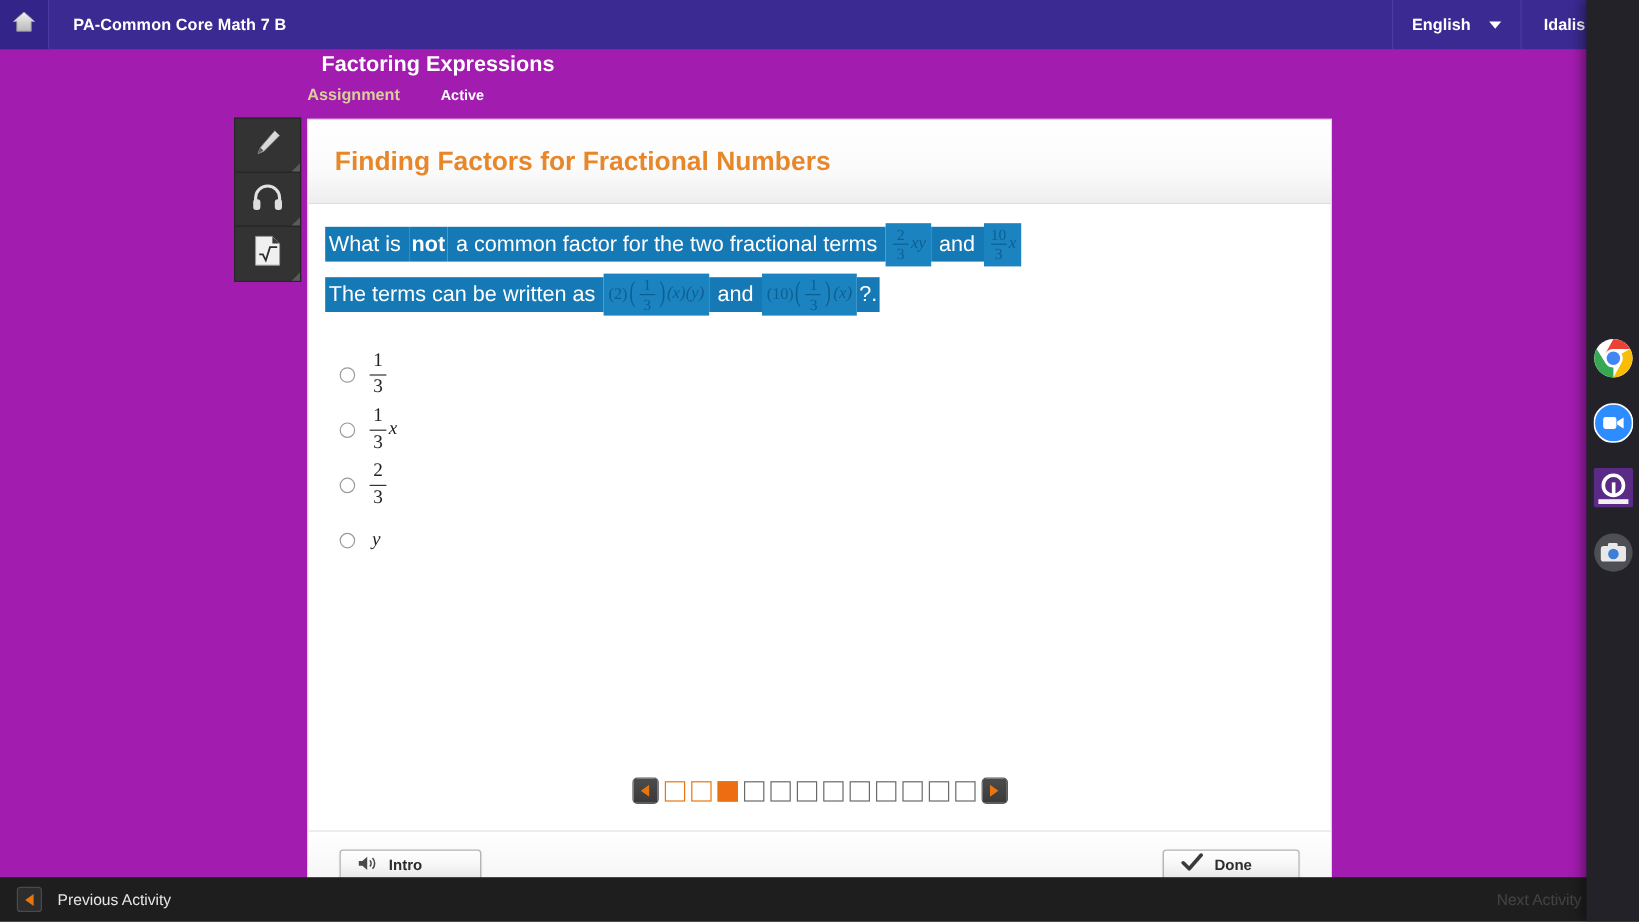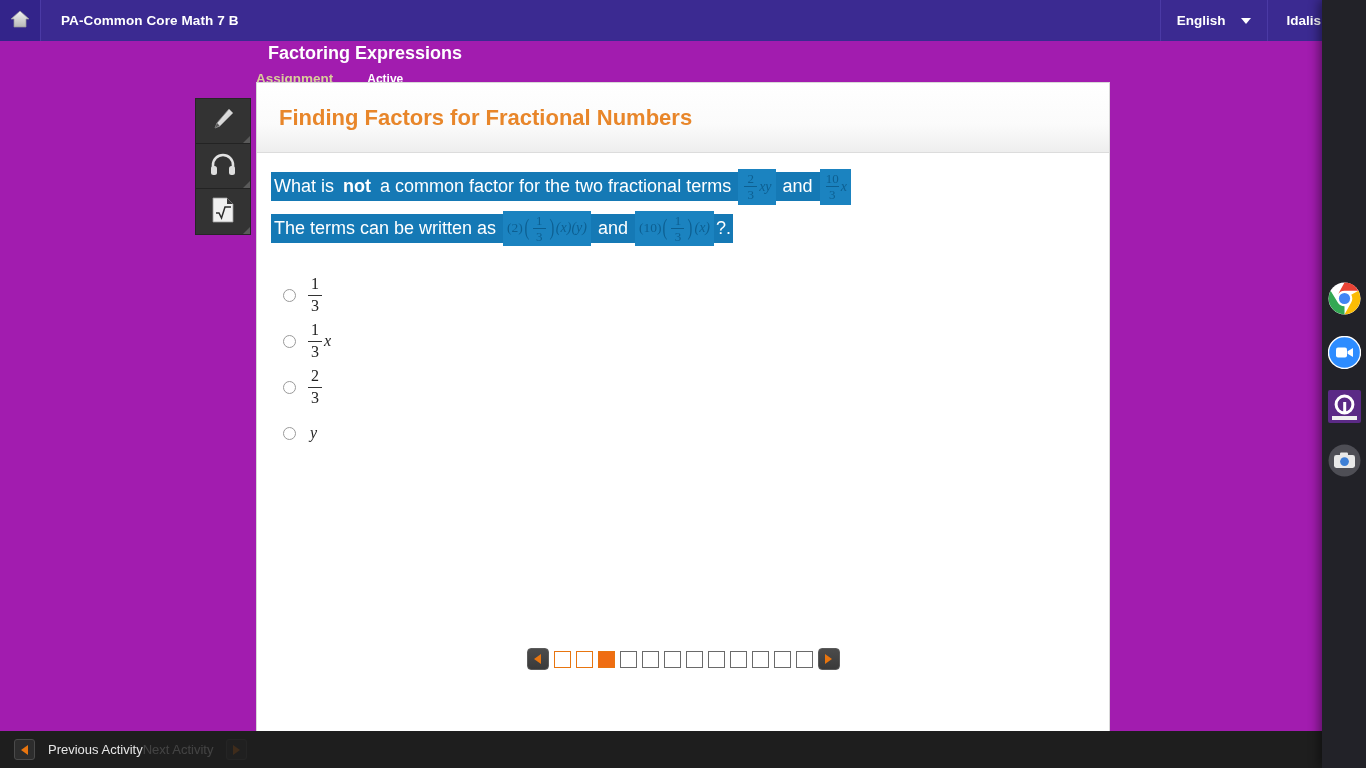--- a/index.html
+++ b/index.html
@@ -66,21 +66,21 @@
   .tool:last-child { border-bottom: none; }
   .tool::after {
     content: ""; position: absolute; right: 0; bottom: 0;
     width: 0; height: 0;
     border-left: 7px solid transparent;
     border-bottom: 7px solid #5a5a5a;
   }
 
   
   .panel {
-    position: absolute; left: 256px; top: 82px;
+    position: absolute; left: 256px; top: 99px;
     width: 854px; height: 650px;
     background: #ffffff;
     border: 1px solid #d8d8d8;
   }
   .panel-header {
     height: 70px;
     background: linear-gradient(to bottom, #ffffff 0%, #fbfbfb 60%, #eeeeee 100%);
     border-bottom: 1px solid #dcdcdc;
     display: flex; align-items: center;
   }
@@ -198,21 +198,21 @@
     display: flex; align-items: center; gap: 9px;
     color: #ffffff; font-size: 14px; font-weight: bold;
     cursor: pointer;
     box-shadow: 0 2px 6px rgba(0,0,0,.35);
   }
 
   
   .bottombar {
     position: absolute; left: 0; top: 731px; width: 1366px; height: 37px;
     background: #1e1e1e;
-    display: flex; align-items: center; 
+    display: flex; align-items: center; justify-content: space-between;
     padding: 0 14px;
   }
   .prevact { display: flex; align-items: center; gap: 13px; cursor: pointer; }
   .sqbtn {
     width: 21px; height: 21px; border-radius: 3px;
     background: #2d2d2d; border: 1px solid #4a4a4a;
     display: flex; align-items: center; justify-content: center;
   }
   .bb-label { color: #e6e6e6; font-size: 13px; }
   .nextact { display: flex; align-items: center; gap: 13px; opacity: .16; cursor: pointer; }
@@ -402,20 +402,40 @@
         <div class="choice">
           <span class="radio"></span>
           <span class="choice-math">
             <span class="cvar">y</span>
           </span>
         </div>
 
       </div>
     </div>
 
+    <div class="panel-footer">
+      <div class="btn intro">
+        <span>
+          <svg width="17" height="15" viewBox="0 0 17 15">
+            <path d="M1 5.5 H4 L8 2 V13 L4 9.5 H1 Z" fill="#4a4a4a"></path>
+            <path d="M10.2 5 a3.5 3.5 0 0 1 0 5" fill="none" stroke="#4a4a4a" stroke-width="1.3"></path>
+            <path d="M12.4 3 a6.5 6.5 0 0 1 0 9" fill="none" stroke="#4a4a4a" stroke-width="1.3"></path>
+          </svg>
+        </span>
+        <span>Intro</span>
+      </div>
+      <div class="btn done">
+        <span>
+          <svg width="19" height="16" viewBox="0 0 19 16">
+            <path d="M2 8 L7 13 L17 1.5" fill="none" stroke="#3a3a3a" stroke-width="3" stroke-linecap="round" stroke-linejoin="round"></path>
+          </svg>
+        </span>
+        <span>Done</span>
+      </div>
+    </div>
   </div>
 
   <div class="pagination">
     <div class="navsq">
       <span class="tri-l"></span>
     </div>
     <span class="pdot visited"></span>
     <span class="pdot visited"></span>
     <span class="pdot current"></span>
     <span class="pdot"></span>

